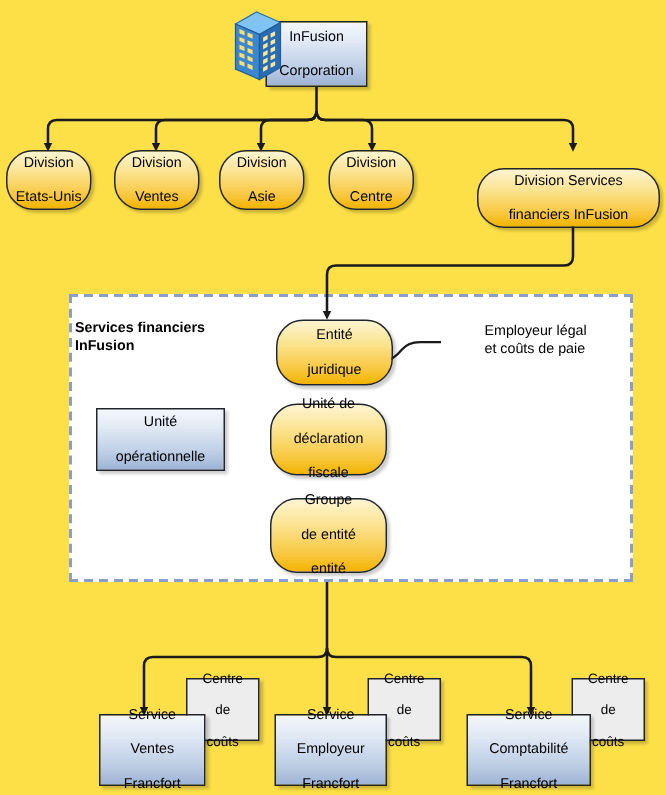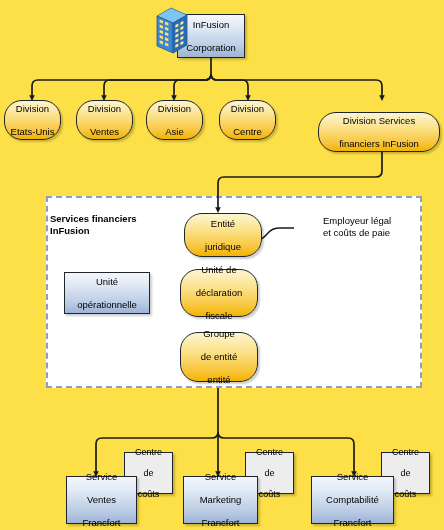--- a/index.html
+++ b/index.html
@@ -228,21 +228,21 @@
     <span><span>Centre</span><br><span>de</span><br><span>coûts</span></span>
   </div>
   <div class="node blue" style="left:66px; top:476px; width:71px; height:48px;">
     <span><span>Service</span><br><span>Ventes</span><br><span>Francfort</span></span>
   </div>
 
   <div class="node gray" style="left:245px; top:452px; width:49px; height:42px;">
     <span><span>Centre</span><br><span>de</span><br><span>coûts</span></span>
   </div>
   <div class="node blue" style="left:183px; top:476px; width:75px; height:48px;">
-    <span><span>Service</span><br><span>Marketing</span><br><span>Francfort</span></span>
+    <span><span>Service</span><br><span>Employeur</span><br><span>Francfort</span></span>
   </div>
 
   <div class="node gray" style="left:381px; top:452px; width:49px; height:42px;">
     <span><span>Centre</span><br><span>de</span><br><span>coûts</span></span>
   </div>
   <div class="node blue" style="left:311px; top:476px; width:83px; height:48px;">
     <span><span>Service</span><br><span>Comptabilité</span><br><span>Francfort</span></span>
   </div>
 
 </div>

